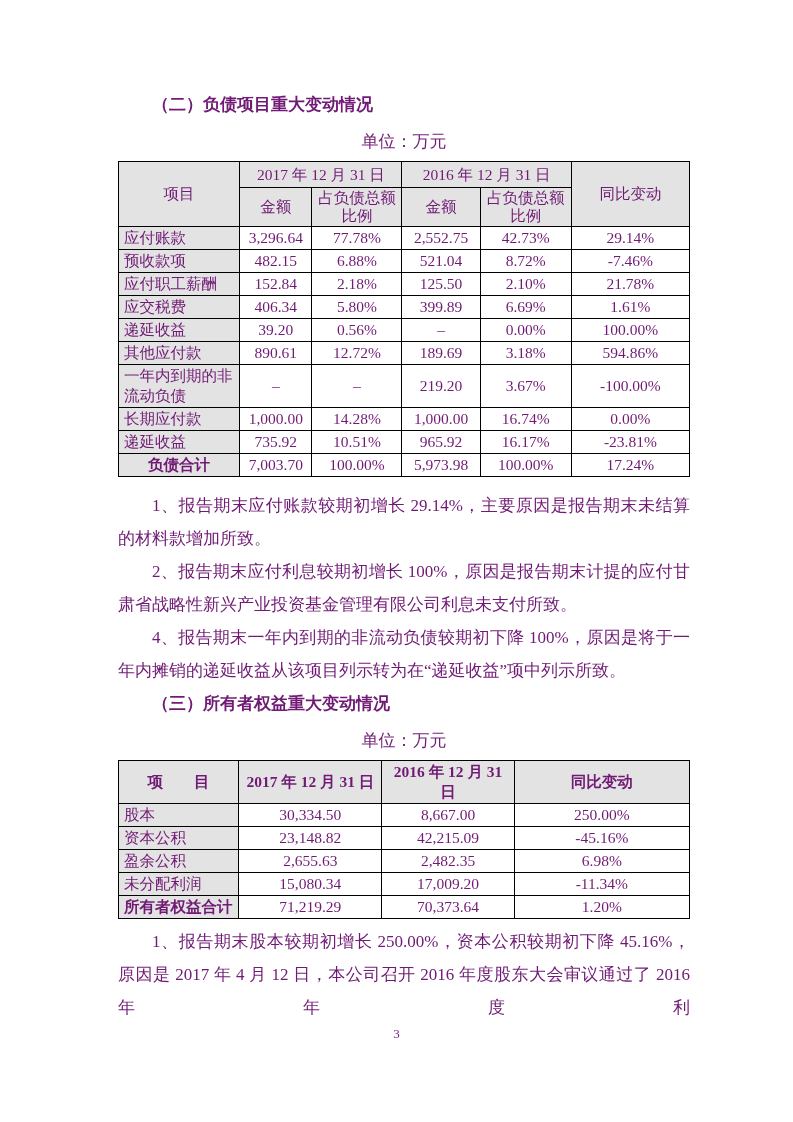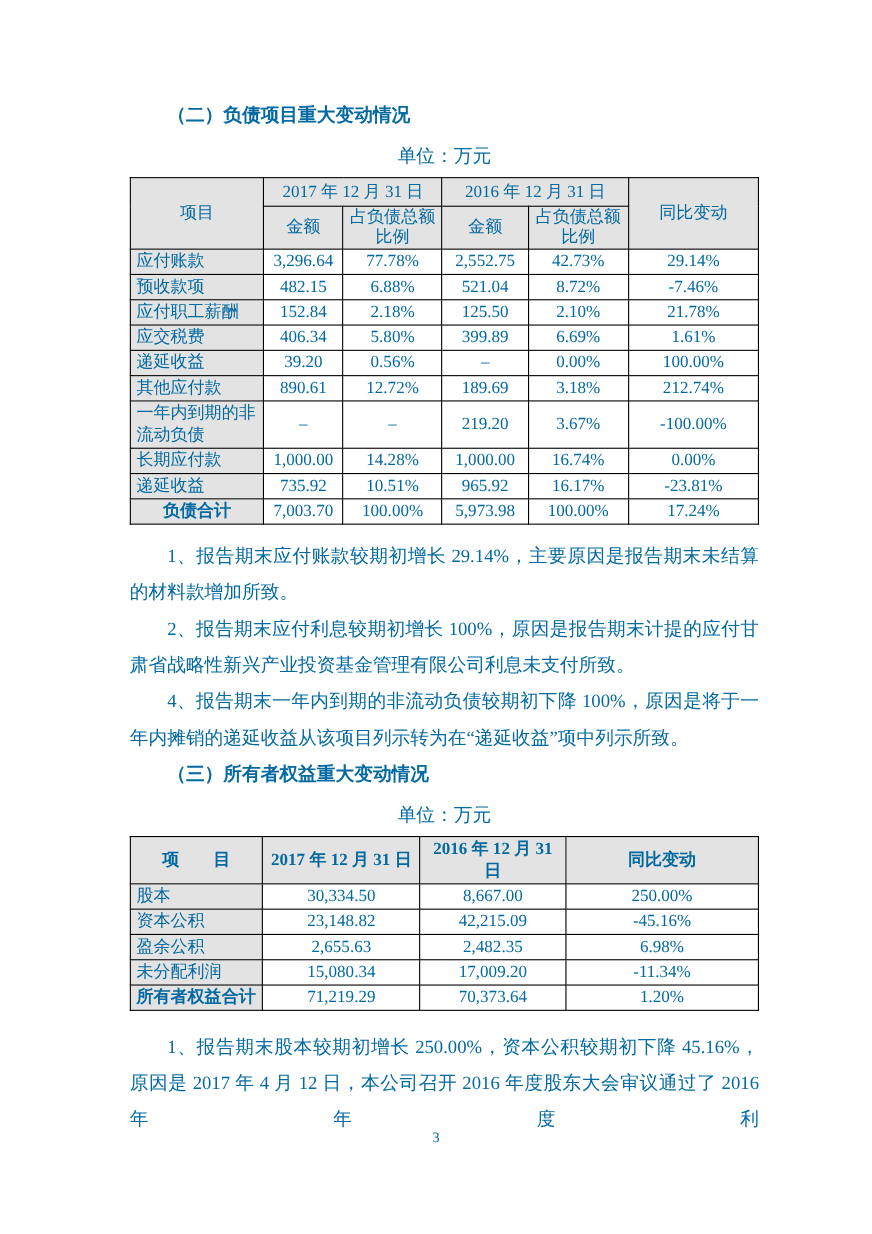--- a/index.html
+++ b/index.html
@@ -2,21 +2,21 @@
 <html><head>
 <meta charset="utf-8">
 <style>
   * { margin:0; padding:0; box-sizing:border-box; }
   html,body { background:#ffffff; }
   .page {
     position:relative;
     width:793px; height:1072px;
     margin:0 auto;
     background:#ffffff;
-    color:#0369a1;
+    color:#701a75;
     font-family:"Liberation Serif","DejaVu Serif",serif;
     padding:88px 103px 0 118px;
     overflow:hidden;
   }
   .line { font-size:17px; line-height:33px; }
   .title { font-weight:bold; }
   .indent { text-indent:2em; }
   .just { text-align:justify; }
   .fill { text-align:justify; text-align-last:justify; }
   .unit { text-align:center; margin-top:4px; margin-bottom:3px; }
@@ -37,21 +37,21 @@
   .shade { background:#e3e3e3; }
   .c { text-align:center; }
   .r { text-align:center; white-space:nowrap; }
   .l { text-align:left; }
   .b { font-weight:bold; }
   .hrow1 td { height:26px; }
   .hrow2 td { height:38px; line-height:18px; }
   .t2 .hrow td { height:30px; }
   .t2 td { height:23px; }
   .notes { margin-top:12px; }
-  .note-bottom { margin-top:16px; }
+  .note-bottom { margin-top:6px; }
   .pageno {
     position:absolute; left:0; right:0; top:1026px;
     text-align:center; font-size:13px;
   }
 </style>
 </head>
 <body>
 
 <div class="page">
 
@@ -119,21 +119,21 @@
         <td class="r">–</td>
         <td class="r">0.00%</td>
         <td class="r">100.00%</td>
       </tr>
       <tr>
         <td class="shade l">其他应付款</td>
         <td class="r">890.61</td>
         <td class="r">12.72%</td>
         <td class="r">189.69</td>
         <td class="r">3.18%</td>
-        <td class="r">212.74%</td>
+        <td class="r">594.86%</td>
       </tr>
       <tr>
         <td class="shade l">一年内到期的非流动负债</td>
         <td class="r">–</td>
         <td class="r">–</td>
         <td class="r">219.20</td>
         <td class="r">3.67%</td>
         <td class="r">-100.00%</td>
       </tr>
       <tr>

